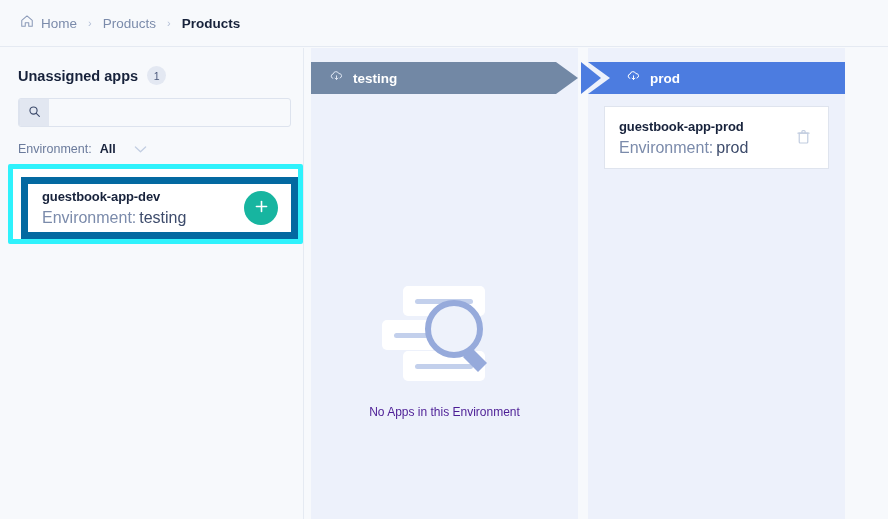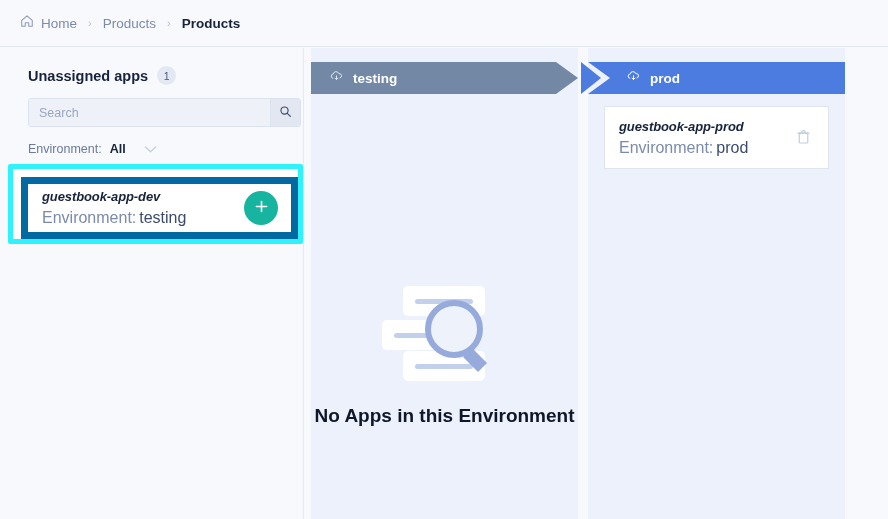--- a/index.html
+++ b/index.html
@@ -28,21 +28,21 @@
 
   
   .body-wrap { position: absolute; top: 48px; left: 0; width: 888px; height: 471px; }
 
   
   .sidebar {
     position: absolute; left: 0; top: 0;
     width: 304px; height: 471px;
     background: #f7f9fc;
     border-right: 1px solid #e5eaf2;
-    padding: 0 24px;
+    padding: 0 14px;
   }
   .panel-title-row {
     display: flex; align-items: center; gap: 9px;
     padding-top: 18px; padding-left: 4px;
   }
   .panel-title { font-size: 14.5px; font-weight: bold; color: #17223b; }
   .count-badge {
     min-width: 19px; height: 19px; border-radius: 10px;
     background: #e3e8f2; color: #49577a;
     font-size: 10.5px; display: flex; align-items: center; justify-content: center;
@@ -81,21 +81,21 @@
     background: #ffffff;
     border-radius: 2px;
   }
   .app-card-unassigned {
     position: absolute; left: 8px; top: 8px;
     width: 277px; height: 62px;
     background: #ffffff; border: 7px solid #0369a1;
     display: flex; align-items: center;
   }
   .card-text { flex: 1; padding-left: 14px; }
-  .card-title { font-size: 13px; font-weight: bold; color: #17223b; letter-spacing: -0.1px; font-style: italic; }
+  .card-title { font-size: 13px; font-weight: bold; color: #17223b; letter-spacing: -0.1px; }
   .card-sub { font-size: 16px; color: #7b8bab; margin-top: 5px; }
   .card-sub b { color: #3d4b6b; font-weight: normal; margin-left: 3px; }
   .add-btn {
     width: 34px; height: 34px; border-radius: 50%;
     background: #17b5a0; border: none; margin-right: 13px;
     display: flex; align-items: center; justify-content: center; cursor: pointer;
   }
 
   
   .col {
@@ -142,21 +142,21 @@
     padding: 4px;
   }
 
   
   .empty-state {
     position: absolute; left: 311px; top: 230px;
     width: 267px;
     display: flex; flex-direction: column; align-items: center;
   }
   .empty-illus { margin-bottom: 18px; }
-  .empty-title { font-size: 19px; font-weight: bold; color: #0f172a; }
+  .empty-title { font-size: 12px; font-weight: normal; color: #4c1d95; }
   .empty-desc {
     font-size: 12.5px; color: #8494b2; line-height: 20px;
     text-align: center; margin-top: 9px; width: 210px;
   }
 </style>
 </head>
 <body>
 
 <div id="app">
 
@@ -178,21 +178,20 @@
   <div class="body-wrap">
 
     <div class="sidebar">
 
       <div class="panel-title-row">
         <span class="panel-title">Unassigned apps</span>
         <span class="count-badge">1</span>
       </div>
 
       <div class="search-row">
-        <input class="search-input" type="text" placeholder="Search" style="">
         <button class="search-btn">
           <span>
             <svg width="13" height="13" viewBox="0 0 16 16" fill="none" stroke="#3c4a6b" stroke-width="1.4">
               <circle cx="6.8" cy="6.8" r="4.4"></circle>
               <line x1="10.2" y1="10.2" x2="14" y2="14" stroke-linecap="round"></line>
             </svg>
           </span>
         </button>
       </div>
 

